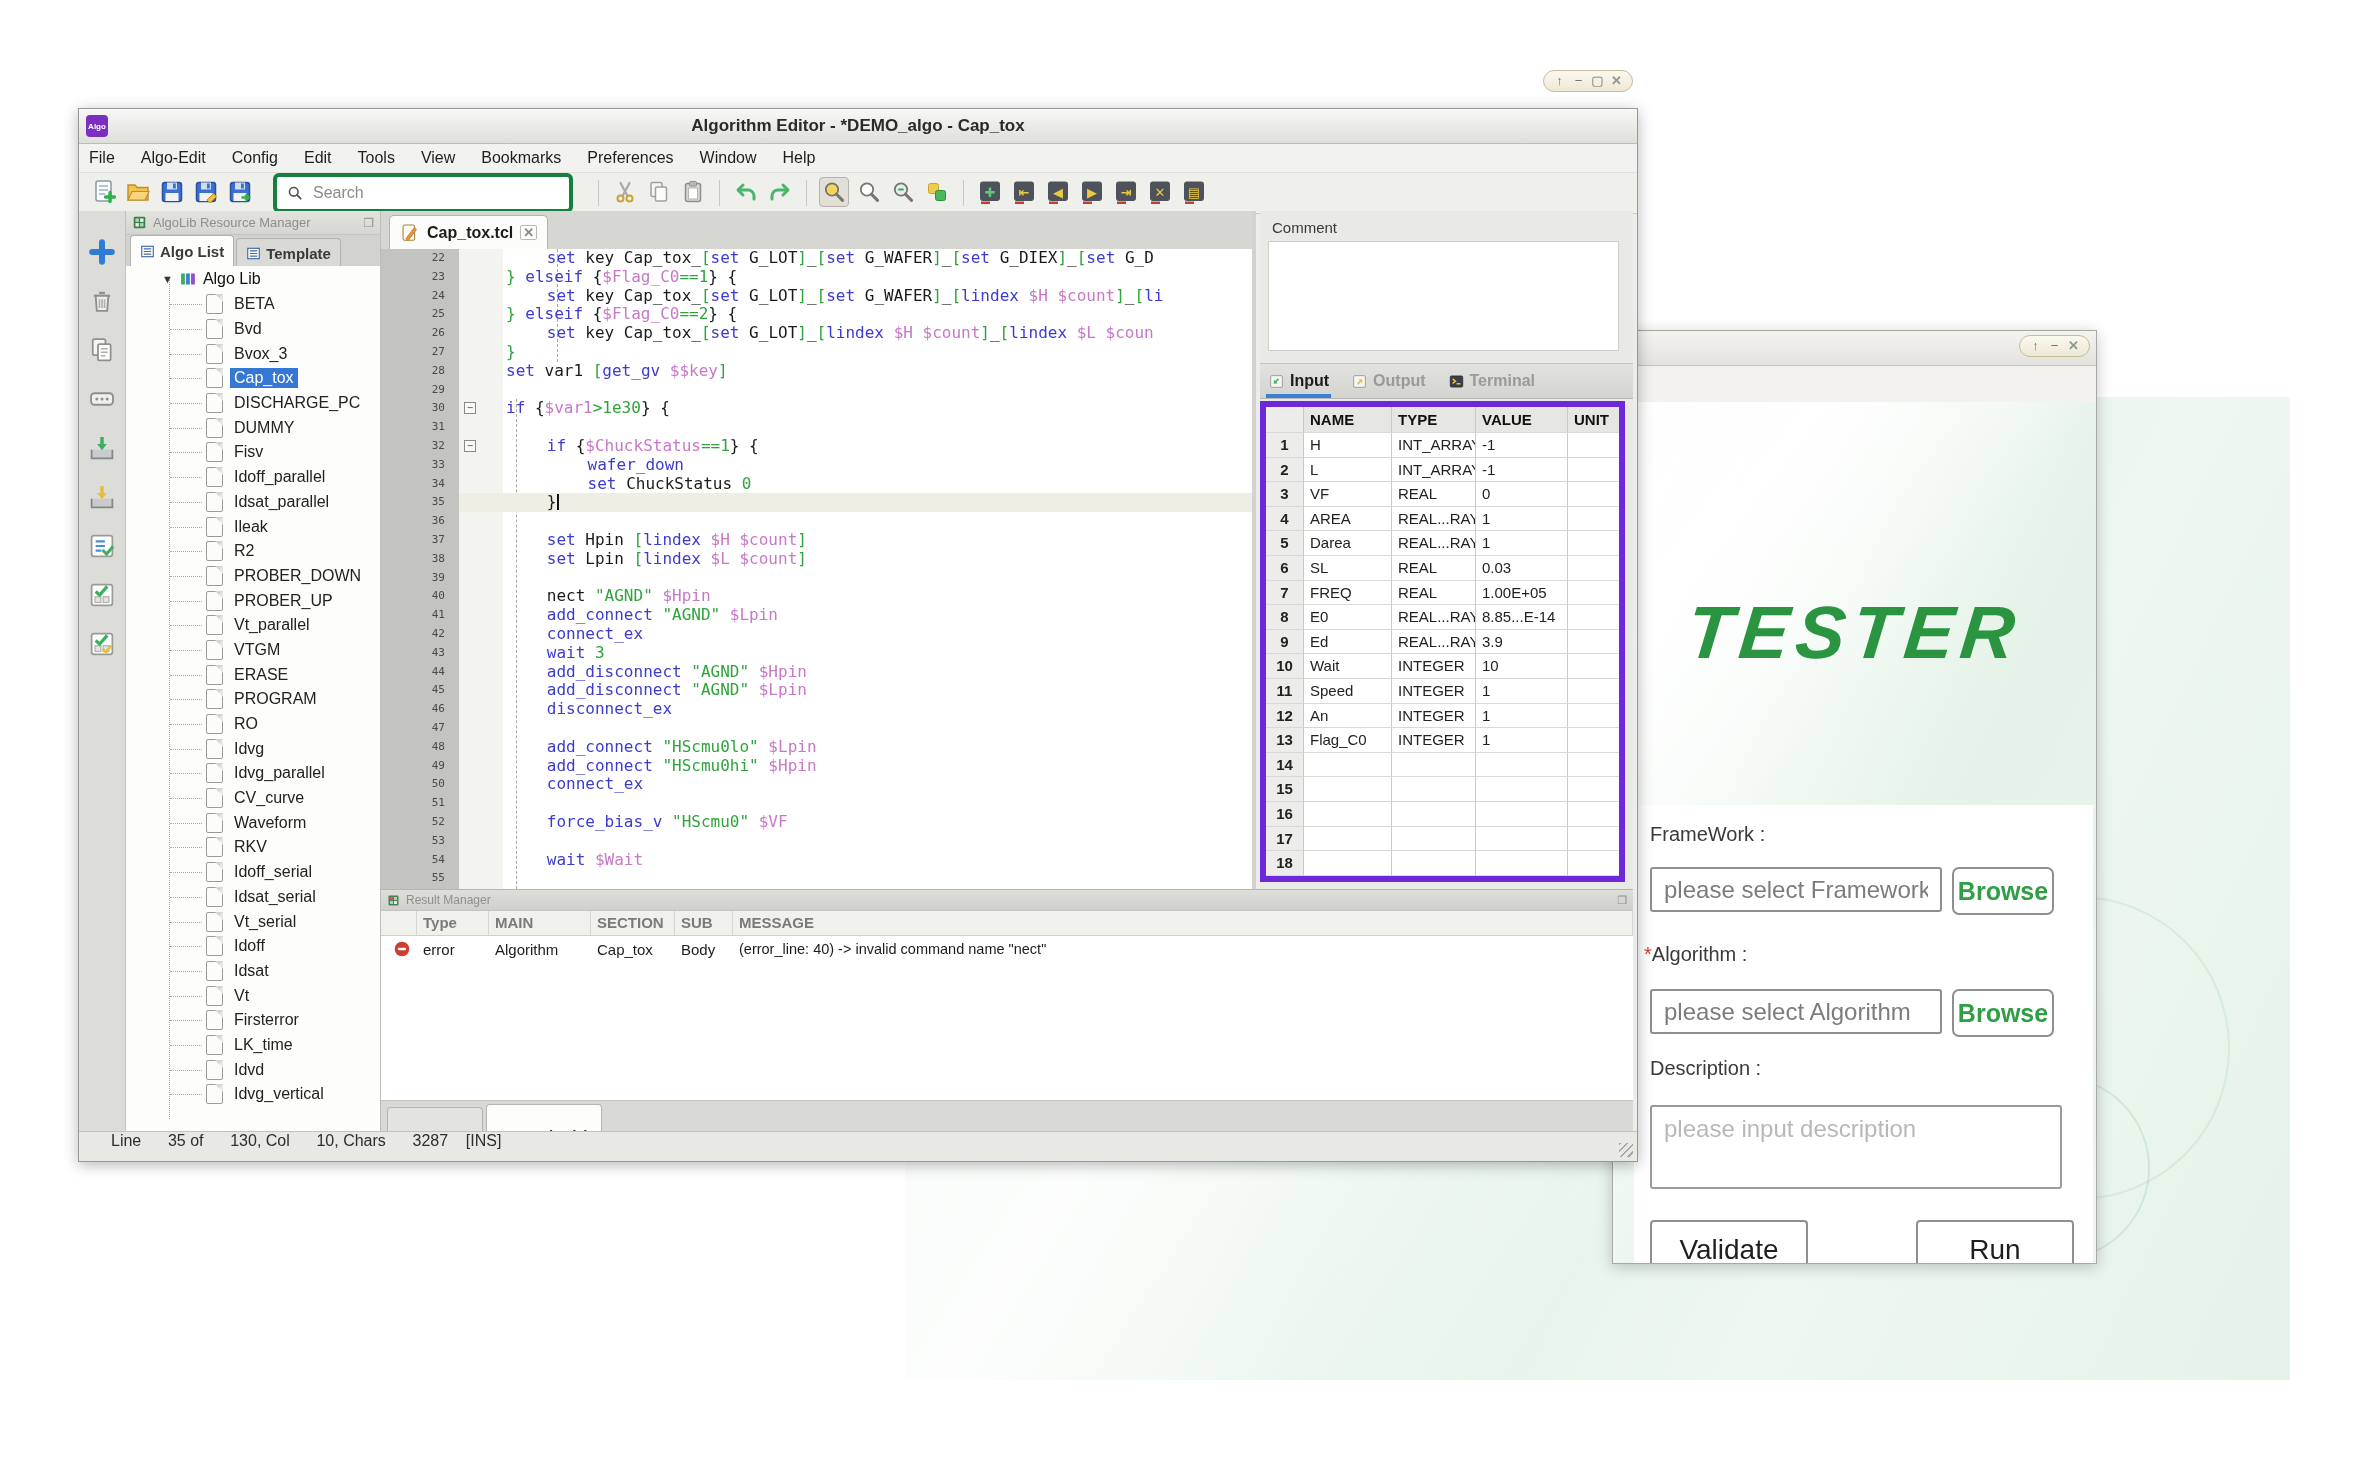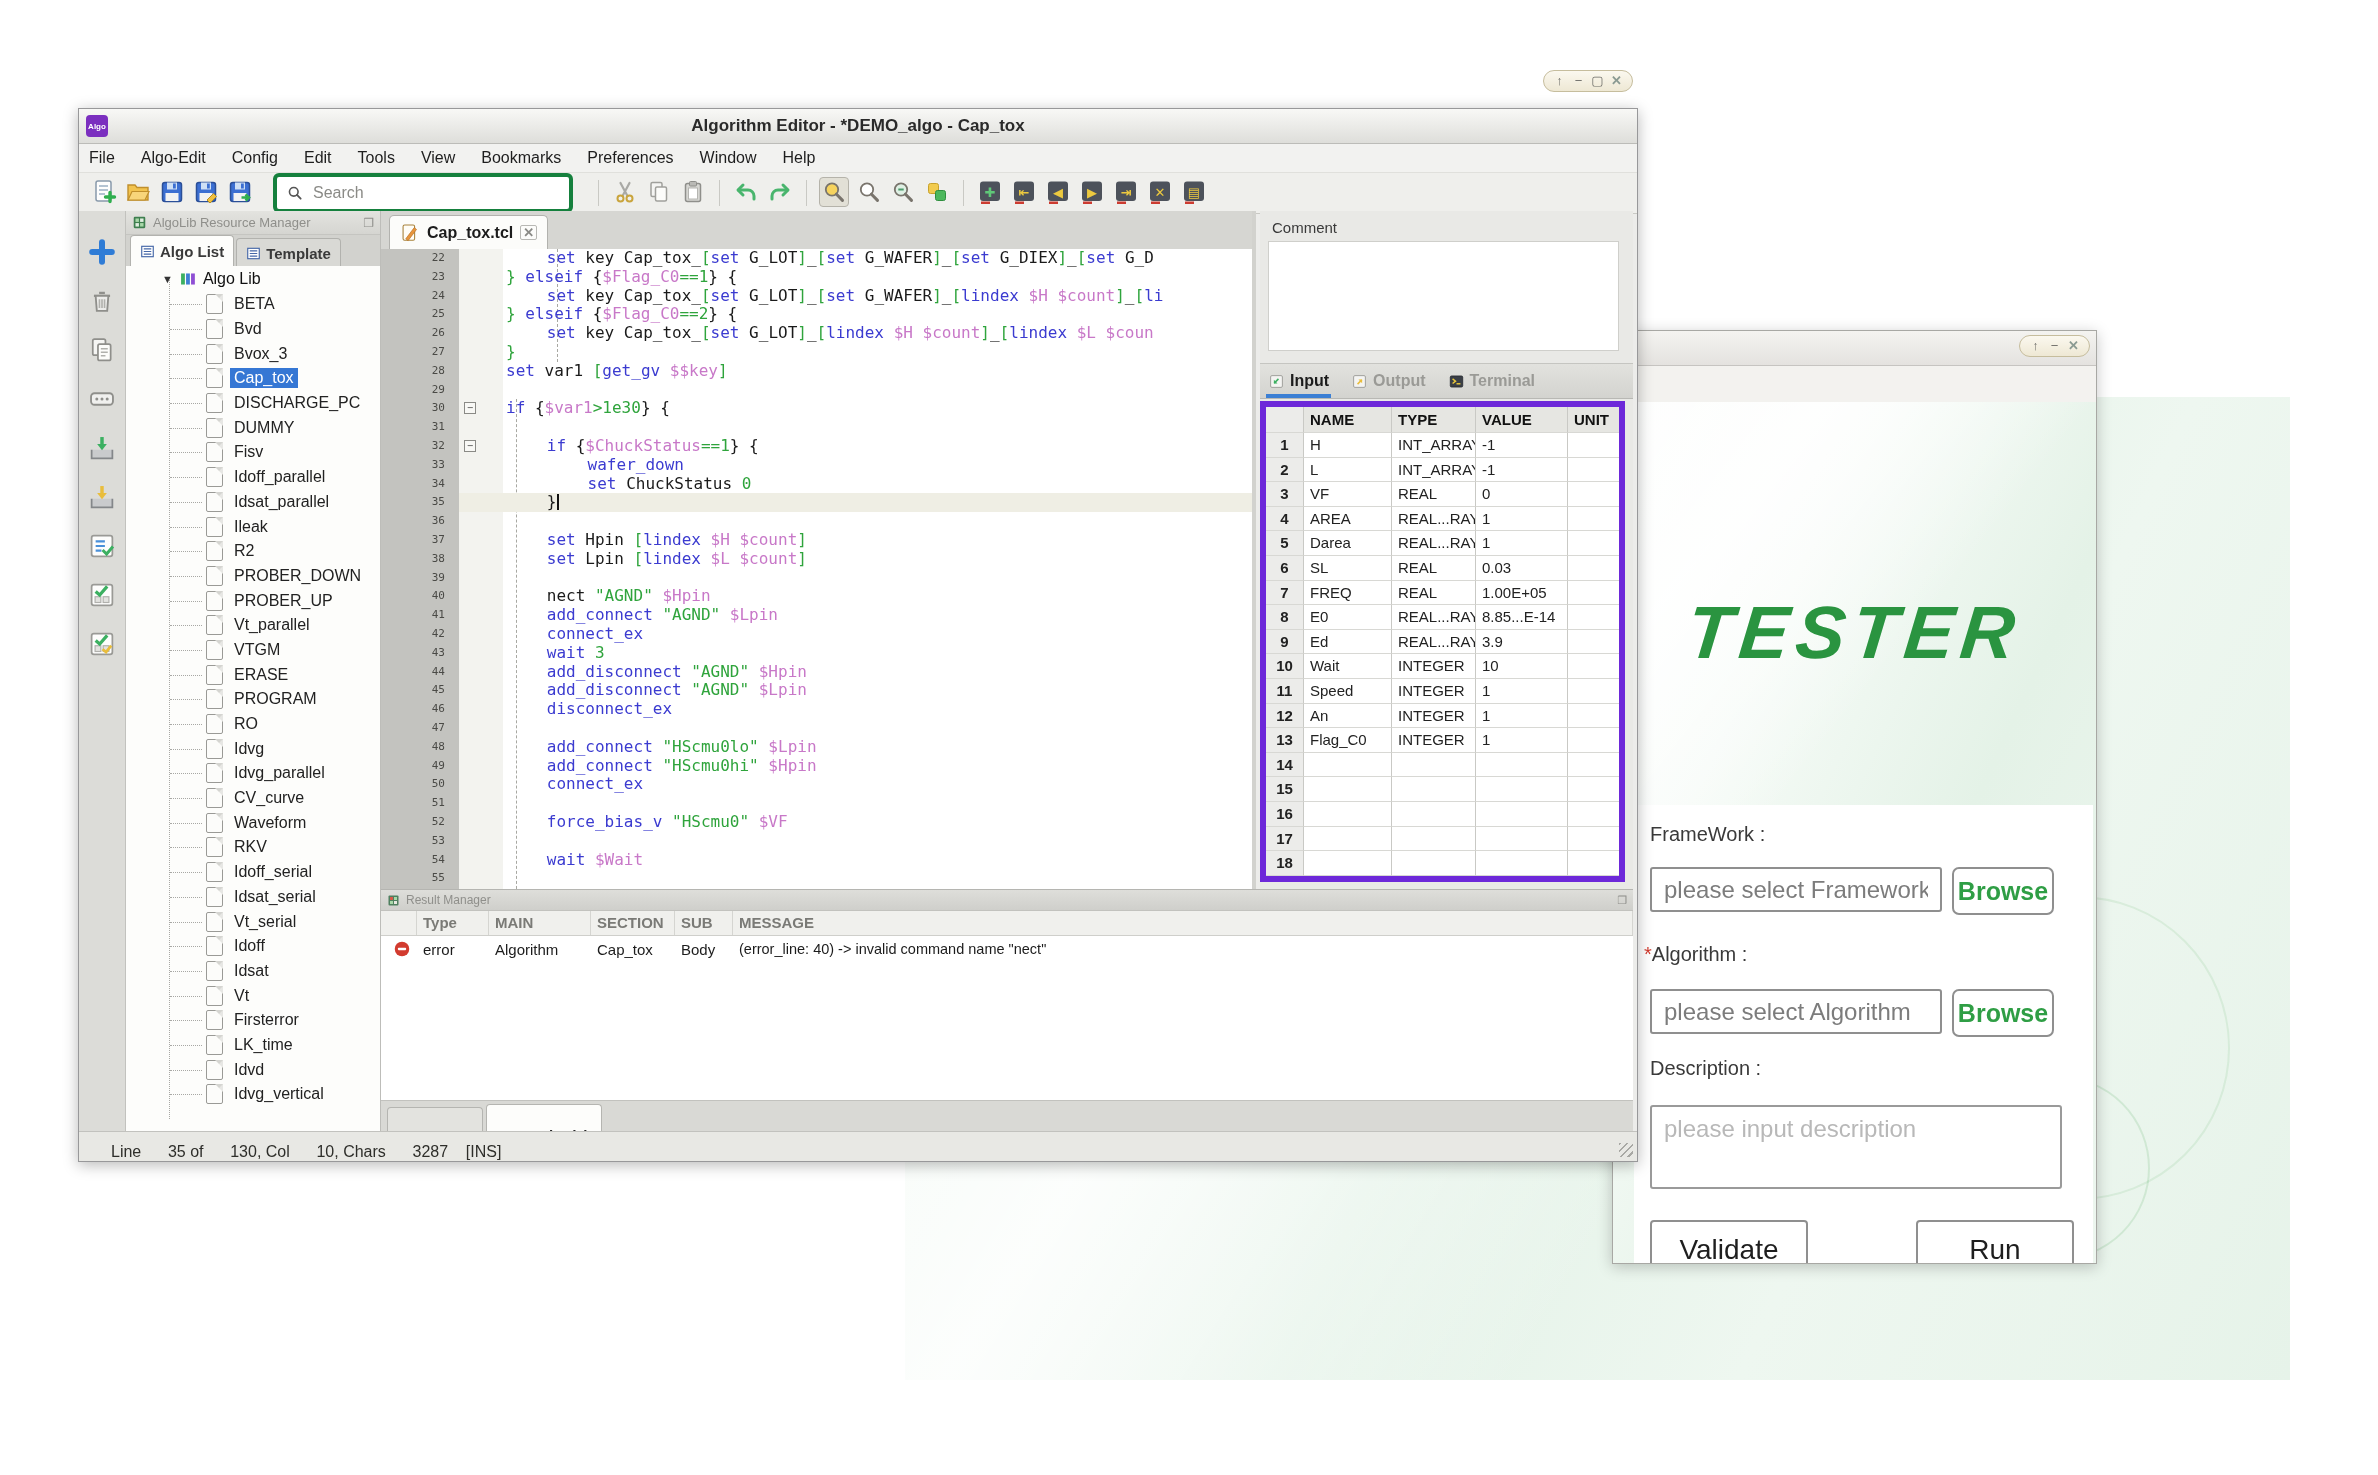--- a/index.html
+++ b/index.html
@@ -128,21 +128,21 @@
   .rm-row .icw{display:flex;justify-content:center;}
   .rm-row svg{width:18px;height:18px;}
   .rm-msg{font-size:14.5px;line-height:18px;}
   #rm-tabs{height:34px;background:#d9d9d5;border-top:1px solid #c2c2be;display:flex;align-items:flex-end;padding-left:6px;gap:3px;}
   .rm-tab{display:flex;align-items:center;gap:22px;height:27px;padding:0 12px;font-size:15px;background:#e3e3df;
     border:1px solid #b5b5b1;border-bottom:none;border-radius:4px 4px 0 0;color:#2a2a2a;flex-direction:column;}
   .rm-tab.active{background:#fdfdfb;font-weight:bold;height:30px;}
   .rm-tab svg{width:16px;height:16px;}
 
   #status-bar{left:0;top:1022px;width:1558px;height:30px;background:#e8e8e4;border-top:1px solid #c2c2be;
-    display:flex;align-items:flex-end;font-size:16px;color:#2e2e2a;box-sizing:border-box;padding-left:32px;}
+    display:flex;align-items:flex-start;font-size:16px;color:#2e2e2a;box-sizing:border-box;padding-left:32px;}
   #status-bar span{white-space:pre;}
   #resize-grip{position:absolute;right:4px;bottom:4px;width:14px;height:14px;
     background:repeating-linear-gradient(135deg,#a8a8a4 0 2px,transparent 2px 5px);}
 
   #main-ctrls{left:1543px;top:70px;z-index:40;}
 
   
   #tester-win{left:1612px;top:330px;width:483px;height:932px;background:#f1f1ee;border:1px solid #a8a8a4;box-shadow:0 3px 14px rgba(0,0,0,.22);}
   #tester-title{height:34px;background:linear-gradient(#f4f3f0,#e4e2df);border-bottom:1px solid #c6c4c1;position:relative;}
   #tester-title .ctrl-pill{position:absolute;right:6px;top:4px;}

